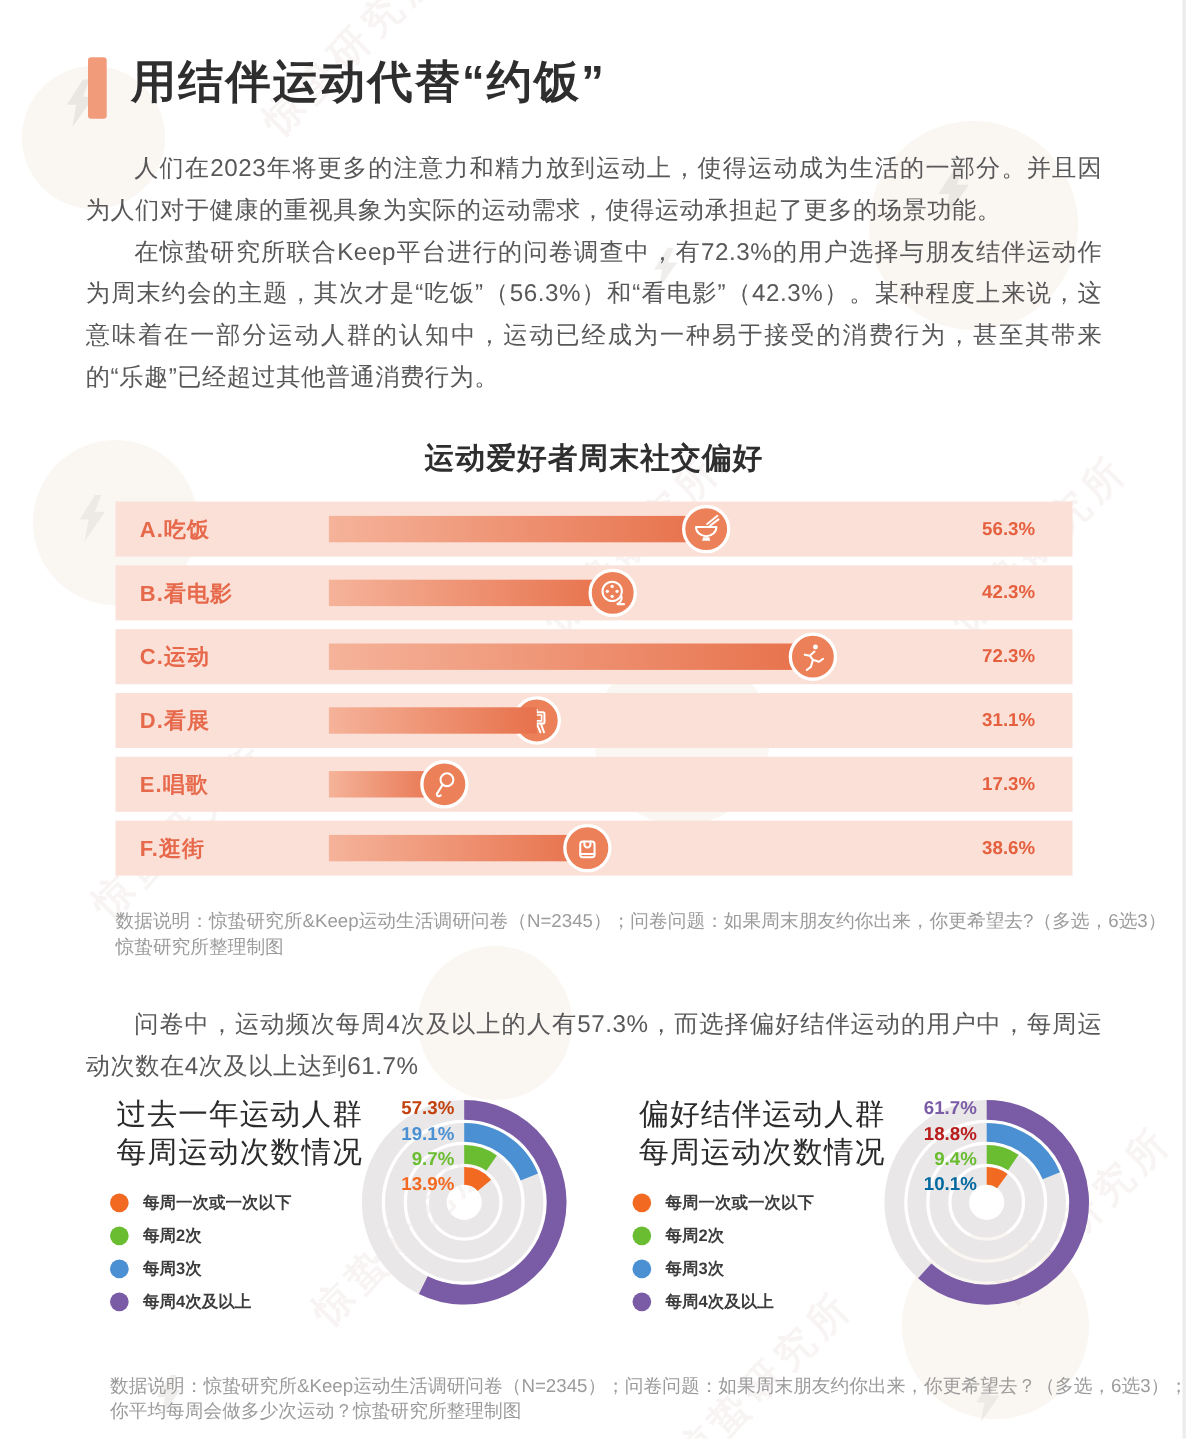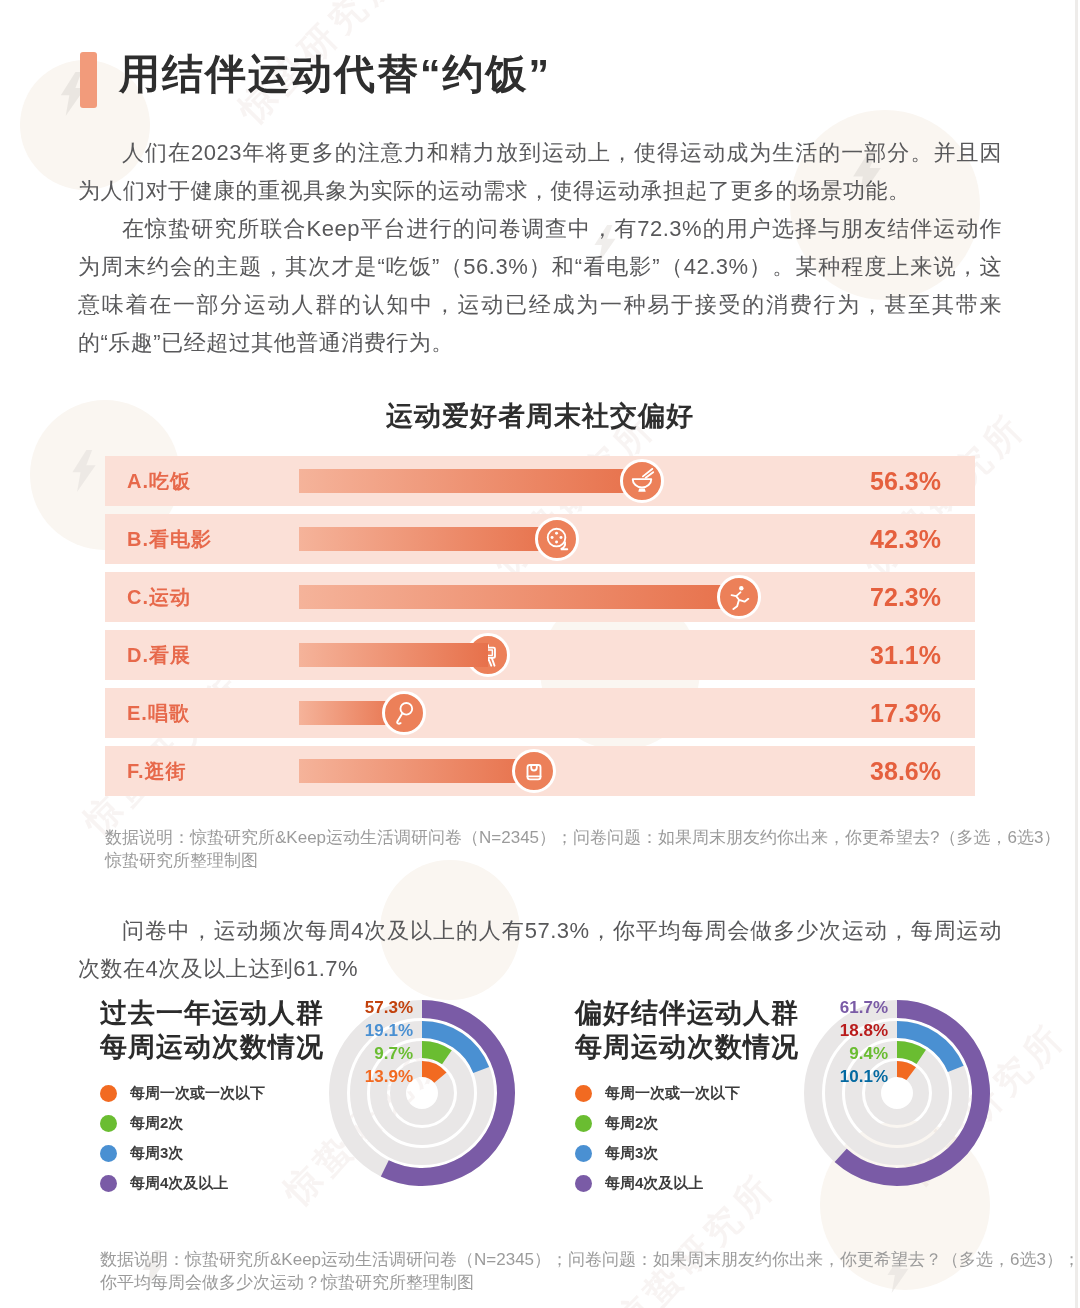--- a/index.html
+++ b/index.html
@@ -30,31 +30,31 @@
   .bars{margin:22px 105px 0 105px;}
   .bar-row{height:50px;background:#fbe0d7;margin-bottom:8px;display:flex;align-items:center;
     padding:0 34px 0 22px;box-sizing:border-box;gap:39px;}
   .bar-label{width:133px;font-size:20px;font-weight:800;color:#e7694b;letter-spacing:1px;flex:0 0 auto;}
   .bar-track{flex:1;height:24px;position:relative;}
   .bar-fill{position:absolute;left:0;top:0;height:24px;width:0;
     background:linear-gradient(90deg,#f5b39a,#e7714b);}
   .bar-icon{position:absolute;top:50%;left:0;width:44px;height:44px;border-radius:50%;
     background:#ec8059;border:3px solid #ffffff;box-sizing:border-box;
     display:flex;align-items:center;justify-content:center;transform:translate(-50%,-50%);}
-  .bar-value{width:92px;text-align:right;font-size:25px;font-weight:800;color:#e5603e;flex:0 0 auto;}
+  .bar-value{width:92px;text-align:right;font-size:17px;font-weight:800;color:#e5603e;flex:0 0 auto;}
   
   .note{margin:30px 0 0 105px;font-size:17px;line-height:23px;color:#9b9b9b;}
   .note div{white-space:nowrap;}
   .footer-note{margin-top:50px;margin-left:100px;}
   
   .donut-flex{display:flex;margin:8px 0 0 100px;}
   .donut-section{display:flex;}
   .donut-section.right{margin-left:58px;}
   .donut-info{width:230px;flex:0 0 auto;}
-  .section-title{margin:0;font-size:27px;line-height:34px;font-weight:700;color:#2b2b2b;letter-spacing:1px;}
+  .section-title{margin:0;font-size:27px;line-height:34px;font-weight:400;color:#2b2b2b;letter-spacing:1px;text-align:right;}
   .legend{list-style:none;margin:14px 0 0 0;padding:0;}
   .legend-item{display:flex;align-items:center;height:30px;}
   .legend-dot{width:17px;height:17px;border-radius:50%;margin-right:13px;flex:0 0 auto;background:#ccc;}
   .legend-label{font-size:15px;font-weight:700;color:#3c3c3c;}
   .donut-area{position:relative;width:212px;height:196px;margin-left:-25px;flex:0 0 auto;}
   .donut-svg{position:absolute;right:0;top:2px;}
   .ring-labels{position:absolute;left:0;top:0;width:108px;text-align:right;z-index:2;}
   .ring-labels span{display:block;height:23px;line-height:23px;font-size:17px;font-weight:800;}
 </style>
 </head>
@@ -227,21 +227,21 @@
       <span class="bar-value">38.6%</span>
     </div>
 
   </div>
 
   <div class="note">
     <div>数据说明：惊蛰研究所&amp;Keep运动生活调研问卷（N=2345）；问卷问题：如果周末朋友约你出来，你更希望去?（多选，6选3）</div>
     <div>惊蛰研究所整理制图</div>
   </div>
 
-  <p class="para third">问卷中，运动频次每周4次及以上的人有57.3%，你平均每周会做多少次运动，每周运动次数在4次及以上达到61.7%</p>
+  <p class="para third">问卷中，运动频次每周4次及以上的人有57.3%，而选择偏好结伴运动的用户中，每周运动次数在4次及以上达到61.7%</p>
 
   <div class="donut-flex">
 
     <section class="donut-section">
       <div class="donut-info">
         <h2 class="section-title">
           <span>过去一年运动人群</span><br>
           <span>每周运动次数情况</span>
         </h2>
         <ul class="legend">

